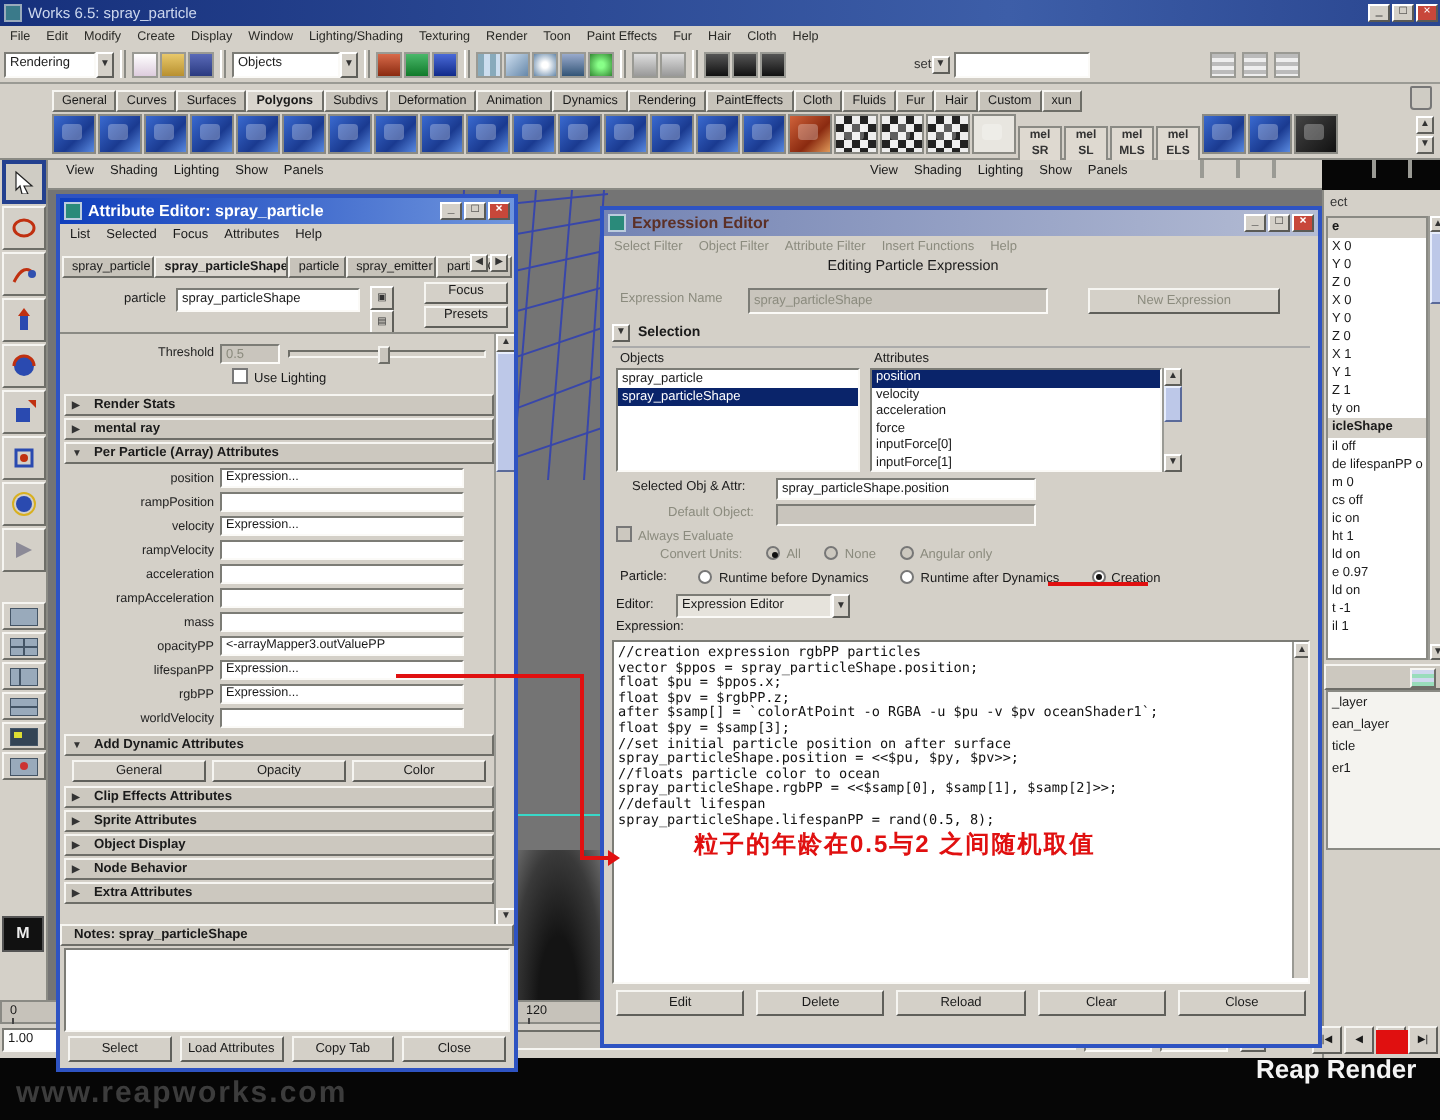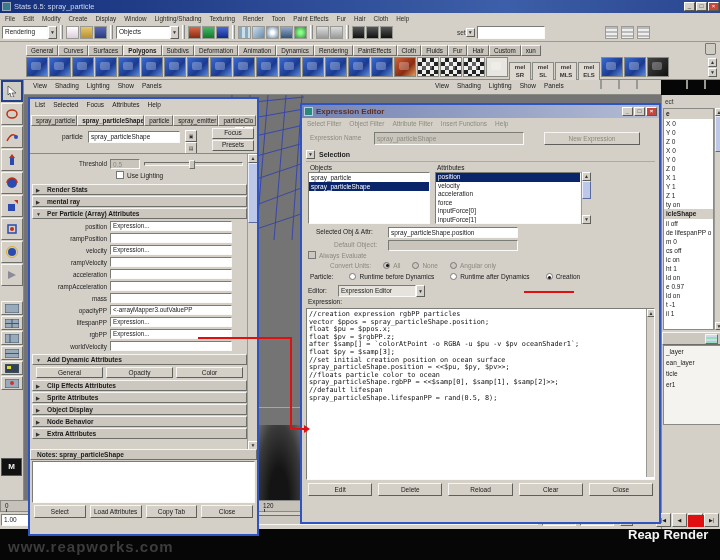--- a/index.html
+++ b/index.html
@@ -47,21 +47,21 @@
   .ticon.on{border:2px solid #23408f;background:#cfccc4}
   .red{background:#e01010}
   .grip{width:3px;height:14px;border-left:1px solid #fff;border-right:1px solid #8a8a84;margin:0 3px}
   .ic{width:13px;height:13px;border:1px solid #9a9a94;background:#cfccc4;position:relative}
 </style>
 </head>
 <body>
 
 <div class="a" style="left:0;top:0;width:720px;height:13px;background:linear-gradient(90deg,#16307c,#3d5ea8 70%,#2a4690)">
   <span class="a" style="left:2px;top:2px;width:9px;height:9px;background:#3a7a8a;border:1px solid #9ab"></span>
-  <span class="a" style="left:14px;top:2px;font-size:7.5px;color:#cdd8ee;white-space:nowrap">Stats 6.5: spray_particle</span>
+  <span class="a" style="left:14px;top:2px;font-size:7.5px;color:#cdd8ee;white-space:nowrap">Works 6.5: spray_particle</span>
   <span class="a wbtn" style="left:684px;top:2px">_</span>
   <span class="a wbtn" style="left:696px;top:2px">□</span>
   <span class="a wbtn cl" style="left:708px;top:2px">×</span>
 </div>
 
 <div class="a g mnu" style="left:0;top:13px;width:720px;height:10px">
 
 <span class="lbl" style="font-size:6.3px;color:#2a2a26">File</span>
     <span class="lbl" style="font-size:6.3px;color:#2a2a26">Edit</span>
     <span class="lbl" style="font-size:6.3px;color:#2a2a26">Modify</span>
@@ -346,20 +346,27 @@
   <div class="a" style="left:1px;top:250px;width:58px;height:80px;background:#f4f3ef;border:1px solid #8a8a84">
 
   <div class="li" style="height:11px;line-height:11px">_layer</div>
       <div class="li" style="height:11px;line-height:11px">ean_layer</div>
       <div class="li" style="height:11px;line-height:11px">ticle</div>
       <div class="li" style="height:11px;line-height:11px">er1</div>
     </div>
 </div>
 
 <div class="a g" style="left:28px;top:97px;width:231px;height:439px;border:2px solid #2e53c2;z-index:10">
+  <div class="tb">
+    <span class="a" style="left:2px;top:2px;width:9px;height:9px;background:#2a8a7a;border:1px solid #bcd"></span>
+    <span>Attribute Editor: spray_particle</span>
+    <span class="a wbtn" style="right:26px;top:2px">_</span>
+    <span class="a wbtn" style="right:14px;top:2px">□</span>
+    <span class="a wbtn cl" style="right:2px;top:2px">×</span>
+  </div>
   <div class="mnu" style="height:10px">
 
   <span class="lbl">List</span>
       <span class="lbl">Selected</span>
       <span class="lbl">Focus</span>
       <span class="lbl">Attributes</span>
       <span class="lbl">Help</span>
     </div>
   <div style="height:17px;display:flex;align-items:flex-end;padding:0 1px;overflow:hidden">
 
@@ -486,20 +493,21 @@
     <span class="a wbtn cl" style="right:2px;top:2px">×</span>
   </div>
   <div class="mnu dis" style="height:10px">
 
   <span class="lbl dis">Select Filter</span>
       <span class="lbl dis">Object Filter</span>
       <span class="lbl dis">Attribute Filter</span>
       <span class="lbl dis">Insert Functions</span>
       <span class="lbl dis">Help</span>
     </div>
+  <div style="height:12px;text-align:center;font-size:7.2px;transform:translateX(-24px)">Editing Particle Expression</div>
   <div style="height:18px;position:relative;margin-top:2px">
     <span class="lbl dis a" style="left:8px;top:4px">Expression Name</span>
     <span class="fld dis a" style="left:72px;top:2px;width:150px;height:13px;line-height:11px">spray_particleShape</span>
     <span class="btn a dis" style="left:242px;top:2px;width:96px;height:13px;line-height:11px;color:#8b8b7e">New Expression</span>
   </div>
   <div style="height:13px;position:relative;border-bottom:1px solid #aaa;margin:1px 4px 0 4px">
     <span class="sbb a" style="left:0;top:1px">▼</span>
     <span class="lbl a" style="left:13px;top:2px;font-weight:bold;font-size:7px">Selection</span>
   </div>
   <div style="height:10px;position:relative">
@@ -565,29 +573,30 @@
   <div class="fld" style="margin:0 4px;height:172px;padding:2px 2px;position:relative">
     <div>
 
     <div class="code">//creation expression rgbPP particles</div>
         <div class="code">vector $ppos = spray_particleShape.position;</div>
         <div class="code">float $pu = $ppos.x;</div>
         <div class="code">float $pv = $rgbPP.z;</div>
         <div class="code">after $samp[] = `colorAtPoint -o RGBA -u $pu -v $pv oceanShader1`;</div>
         <div class="code">float $py = $samp[3];</div>
         <div class="code"></div>
-        <div class="code">//set initial creation position on ocean surface</div>
+        <div class="code">//set initial particle position on after surface</div>
         <div class="code">spray_particleShape.position = &lt;&lt;$pu, $py, $pv&gt;&gt;;</div>
         <div class="code"></div>
         <div class="code">//floats particle color to ocean</div>
         <div class="code">spray_particleShape.rgbPP = &lt;&lt;$samp[0], $samp[1], $samp[2]&gt;&gt;;</div>
         <div class="code"></div>
         <div class="code">//default lifespan</div>
         <div class="code">spray_particleShape.lifespanPP = rand(0.5, 8);</div>
       </div>
+    <div style="margin:4px 0 0 38px;color:#e01010;font-weight:bold;font-size:12px;letter-spacing:1px;white-space:nowrap">粒子的年龄在0.5与2 之间随机取值</div>
     <div class="a sb" style="right:0;top:0;width:8px;height:168px">
         <div class="sbb" style="width:8px;height:8px">▲</div>
       </div>
   </div>
   <div style="height:16px;display:flex;gap:6px;padding:3px 6px 0 6px">
 
   <span class="btn" style="flex:1;height:13px;line-height:11px">Edit</span>
       <span class="btn" style="flex:1;height:13px;line-height:11px">Delete</span>
       <span class="btn" style="flex:1;height:13px;line-height:11px">Reload</span>
       <span class="btn" style="flex:1;height:13px;line-height:11px">Clear</span>

